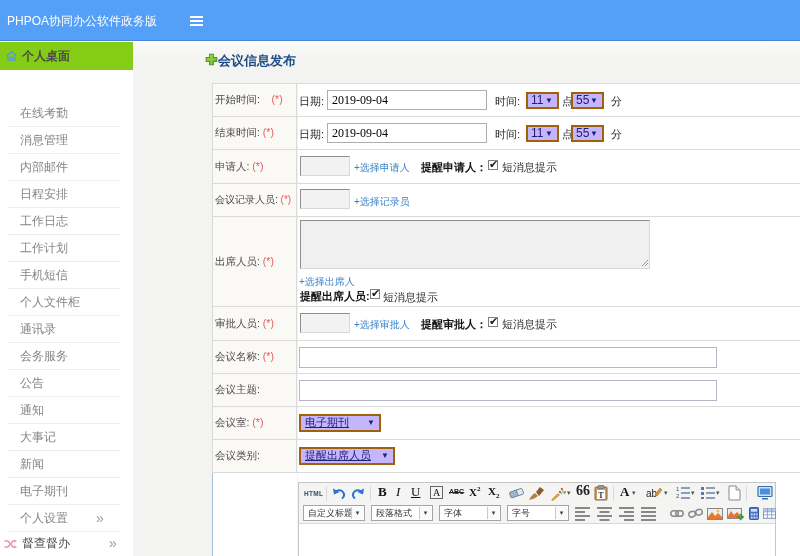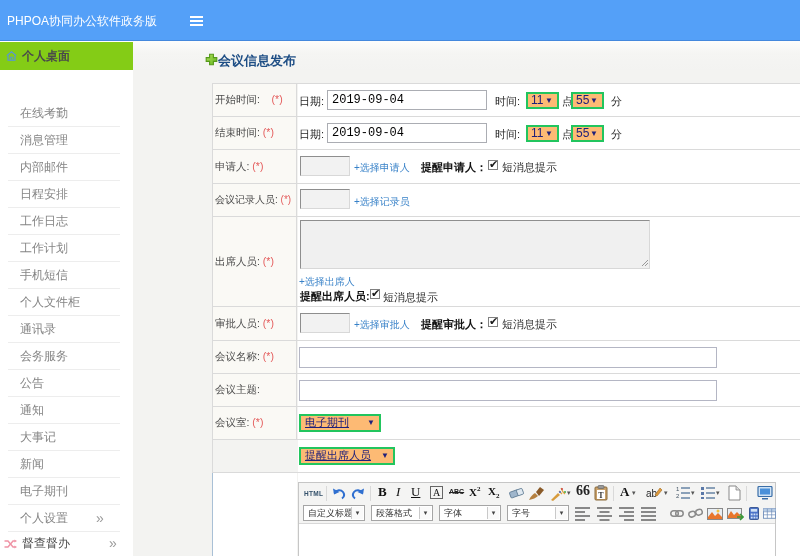--- a/index.html
+++ b/index.html
@@ -24,27 +24,27 @@
 #title .tx { position:absolute; left:13px; top:0; font-size:13px; font-weight:bold; color:#1e4e85; white-space:nowrap; }
 
 #tbl { position:absolute; left:212px; top:83px; width:591px; border-top:1px solid #dadada; z-index:1; }
 .row { position:absolute; left:0; width:591px; border-bottom:1px solid #dadada; border-left:1px solid #dadada; }
 .row .lab { position:absolute; left:0; top:0; bottom:0; width:84px; background:#faf9f5; border-right:1px solid #dadada; font-size:10.5px; color:#4b4b4b; }
 .row .lab span.t { position:absolute; left:2px; top:50%; transform:translateY(-50%); white-space:nowrap; }
 .red { color:#e45c5c; }
 .row .val { position:absolute; left:85px; top:0; bottom:0; right:0; background:#fff; }
 
 .vlab { position:absolute; font-size:11px; color:#2b2b2b; white-space:nowrap; }
-.inp { position:absolute; background:#fff; border:1px solid #abadb3; font-family:Liberation Mono, monospace; }
+.inp { position:absolute; background:#fff; border:1px solid #abadb3; font-family:Liberation Serif, serif; }
 .ghost { position:absolute; background:#f2f2f2; border:1px solid #8e8e8e; border-bottom-color:#d8d8d8; border-right-color:#d8d8d8; }
 .lnk { position:absolute; color:#3781c8; font-size:10px; white-space:nowrap; }
 .blab { position:absolute; font-size:11px; font-weight:bold; color:#111; white-space:nowrap; }
 .cb { position:absolute; width:10px; height:10px; background:#fff; border:1px solid #808080; }
 .cb:after { content:"\2714"; position:absolute; left:0px; top:-3px; font-size:11px; color:#1a1a1a; }
-.sel { position:absolute; background:#fdba74; border:2px solid #22c55e; color:#20207a; font-size:12px; white-space:nowrap; }
+.sel { position:absolute; background:#c4b5fd; border:2px solid #a16207; color:#20207a; font-size:12px; white-space:nowrap; }
 .sel .ar { font-size:8px; position:absolute; right:4px; top:50%; transform:translateY(-50%); }
 .dtxt { font-size:12px; color:#000; }
 </style>
 </head>
 <body>
 <div id="hdr">
   <div class="logo">PHPOA协同办公软件政务版</div>
   <div class="burger">
       <i></i>
       <i></i>
@@ -201,20 +201,23 @@
   </div>
   <div class="row" style="top:323px; height:33px;">
     <div class="lab">
         <span class="t">会议室:&nbsp;<span class="red">(*)</span></span>
       </div>
     <div class="val">
       <div class="sel" style="left:1px; top:7px; width:82px; height:18px; line-height:12px; padding-left:4px; font-size:11px;"><u>电子期刊</u> <span class="ar">▼</span></div>
     </div>
   </div>
   <div class="row" style="top:356px; height:33px;">
+    <div class="lab">
+        <span class="t">会议类别:</span>
+      </div>
     <div class="val">
       <div class="sel" style="left:1px; top:7px; width:96px; height:18px; line-height:12px; padding-left:4px; font-size:11px;"><u>提醒出席人员</u> <span class="ar">▼</span></div>
     </div>
   </div>
   <div class="row" style="top:389px; height:167px; border-left:1px solid #a9c0d6; border-bottom:none;">
     <div class="lab" style="background:#fff; border-right:none;"></div>
     <div class="val">
       <div id="editor">
         <div id="tb1">
           <span class="ti" style="left:5px; top:7px; font-size:6.5px; font-weight:bold; color:#33506a; letter-spacing:0.3px;">HTML</span>

